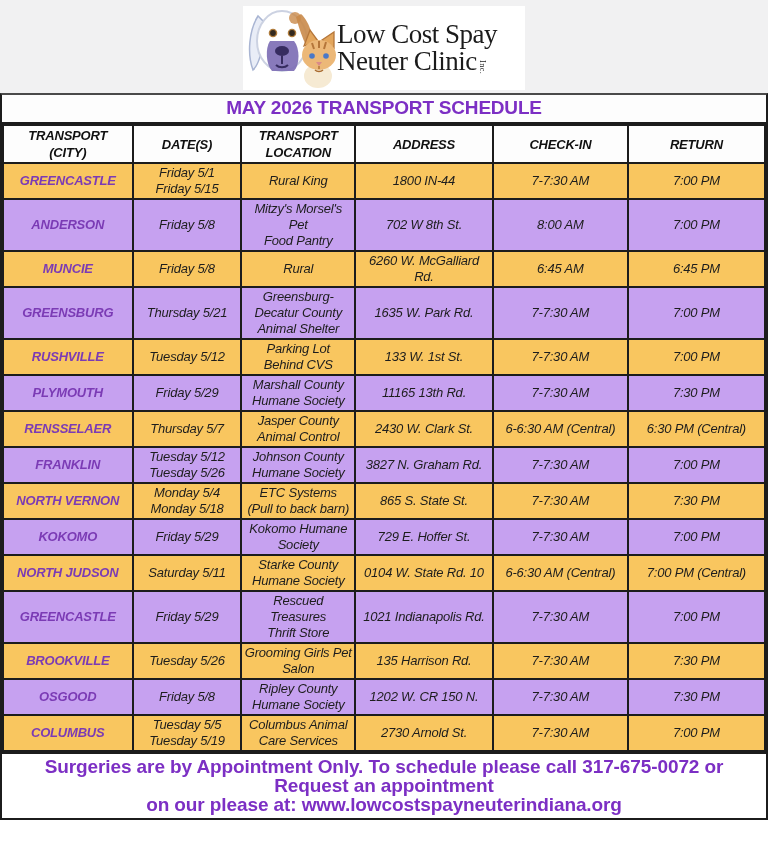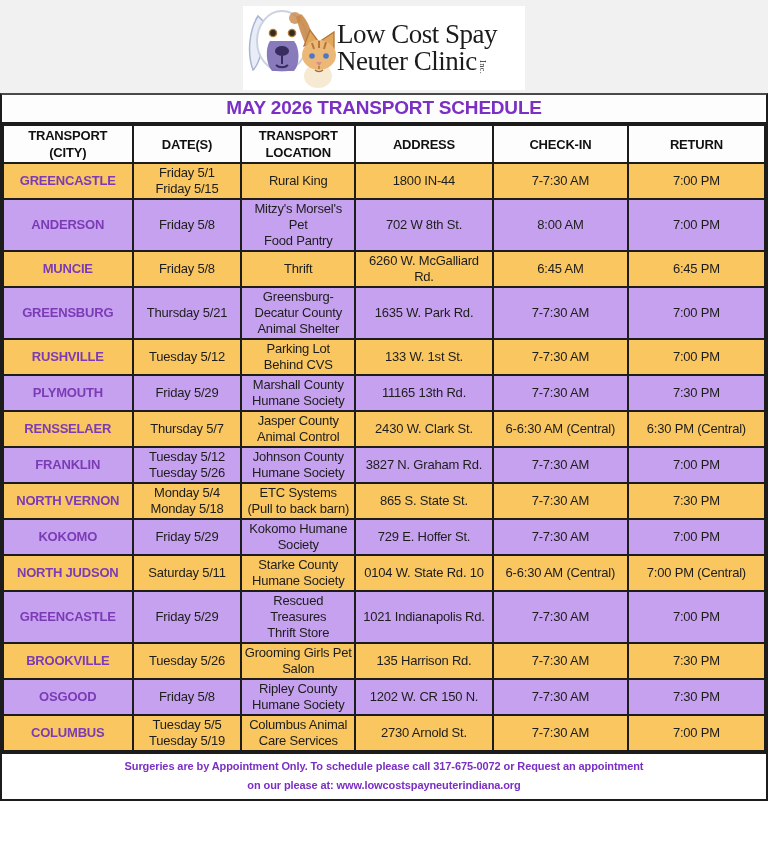--- a/index.html
+++ b/index.html
@@ -37,36 +37,36 @@
     display:inline-block;writing-mode:vertical-rl;font-size:8px;
     letter-spacing:0.5px;margin-left:1px;vertical-align:bottom;line-height:8px;
   }
   .sheet{border:2px solid var(--border);border-top:2px solid #4a4a4a;}
   .title-row{
     background:var(--paper);text-align:center;
     font-size:19px;font-weight:700;color:var(--accent-purple);
     letter-spacing:-0.2px;padding:2px 0 3px;
     border-bottom:2px solid var(--border);
   }
-  table{width:100%;border-collapse:collapse;table-layout:fixed;}
+  table{width:100%;border-collapse:collapse;table-layout:fixed;font-style:italic;}
   th,td{
     border:2px solid var(--border);
     text-align:center;vertical-align:middle;
     font-size:13px;letter-spacing:-0.2px;
     padding:1px 2px;color:#1d1d1d;overflow:hidden;
   }
   th{background:var(--paper);font-weight:700;height:37px;line-height:17px;color:#111;}
   td{height:35px;line-height:16px;}
   tr.orange td{background:var(--row-orange);}
   tr.purple td{background:var(--row-purple);}
   td.city{color:var(--city-text);font-weight:700;}
   .footer{
     background:#ffffff;border-top:2px solid var(--border);
     text-align:center;color:var(--accent-purple);font-weight:700;
-    font-size:11px;line-height:19px;padding:3px 6px 4px;letter-spacing:-0.1px;
+    font-size:19px;line-height:19px;padding:3px 6px 4px;letter-spacing:-0.1px;
   }
   .footer span{display:block;}
   col.c-city{width:17.0%;} col.c-dates{width:14.3%;} col.c-loc{width:14.9%;}
   col.c-addr{width:18.1%;} col.c-chk{width:17.7%;} col.c-ret{width:18.0%;}
 </style>
 </head>
 <body>
 
 <div class="band">
   <div class="logo-box">
@@ -133,21 +133,21 @@
           <td class="city">ANDERSON</td>
           <td>Friday 5/8</td>
           <td>Mitzy's Morsel's Pet<br>Food Pantry</td>
           <td>702 W 8th St.</td>
           <td>8:00 AM</td>
           <td>7:00 PM</td>
         </tr>
         <tr class="orange">
           <td class="city">MUNCIE</td>
           <td>Friday 5/8</td>
-          <td>Thrift</td>
+          <td>Rural</td>
           <td>6260 W. McGalliard Rd.</td>
           <td>6:45 AM</td>
           <td>6:45 PM</td>
         </tr>
         <tr class="purple">
           <td class="city">GREENSBURG</td>
           <td>Thursday 5/21</td>
           <td>Greensburg-<br>Decatur County<br>Animal Shelter</td>
           <td>1635 W. Park Rd.</td>
           <td>7-7:30 AM</td>

